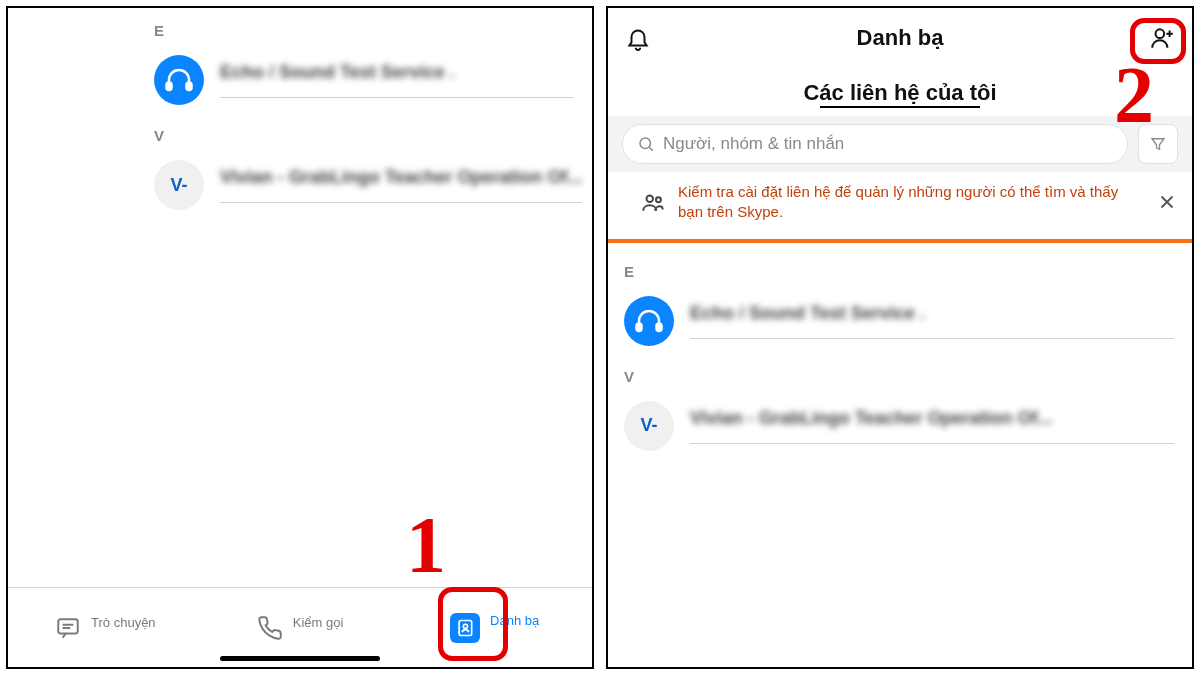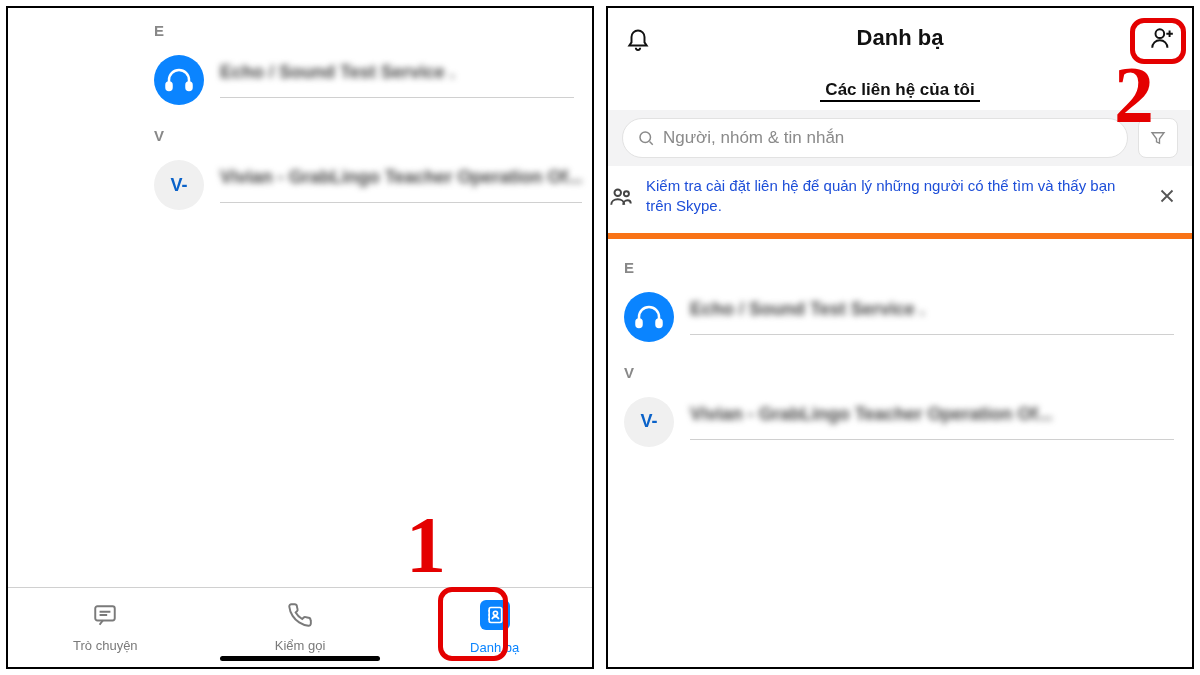--- a/index.html
+++ b/index.html
@@ -92,22 +92,21 @@
     border-top: 1px solid #d0d0d0;
     display: flex;
     align-items: center;
     justify-content: space-around;
     background: #fff;
     position: relative;
   }
   .tab {
     flex:1 1 0;
     display:flex;
-    flex-direction:column;
-    align-items:center;
+    flex-direction:row;
     justify-content:center;
     font-size:13px;
     color:#7a7a7a;
     gap:10px;
   }
   .tab svg { width:26px; height:26px; }
   .tab.active { color:#0a84ff; }
   .tab.active .tab-iconbg {
     background:#0a84ff;
     border-radius:6px;
@@ -146,21 +145,21 @@
   }
   .icon-btn svg { width:26px; height:26px; }
 
   .r-tabs {
     display:flex;
     margin-top:2px;
   }
   .r-tab {
     flex:1 1 0;
     text-align:center;
-    font-size:17px;
+    font-size:22px;
     padding:10px 0 8px;
     color:#888;
   }
   .r-tab.active {
     color:#111;
     font-weight:600;
   }
   .r-tab-underline {
     height:2px;
     background:#000;
@@ -193,24 +192,24 @@
     background:#fff;
     border-radius:8px;
     border:1px solid #e2e2e2;
     display:flex; align-items:center; justify-content:center;
     color:#8a8a8a;
   }
   .banner {
     display:flex;
     align-items:center;
     gap:12px;
-    padding:10px 14px 16px 0;
-    border-bottom:6px solid #f97316;
+    padding:10px 14px 16px 32px;
+    border-bottom:4px solid #f97316;
     font-size:15px;
-    color:#1d4ed8;
+    color:#c2410c;
   }
   .banner .msg { flex:1 1 auto; line-height:1.35; }
   .banner svg { width:26px; height:26px; color:#444; flex:0 0 26px; }
   .banner .close { width:22px; height:22px; flex:0 0 22px; color:#555; }
 
   .r-list { flex:1 1 auto; padding-top:14px; }
 
   
   .red-box {
     position:absolute;

